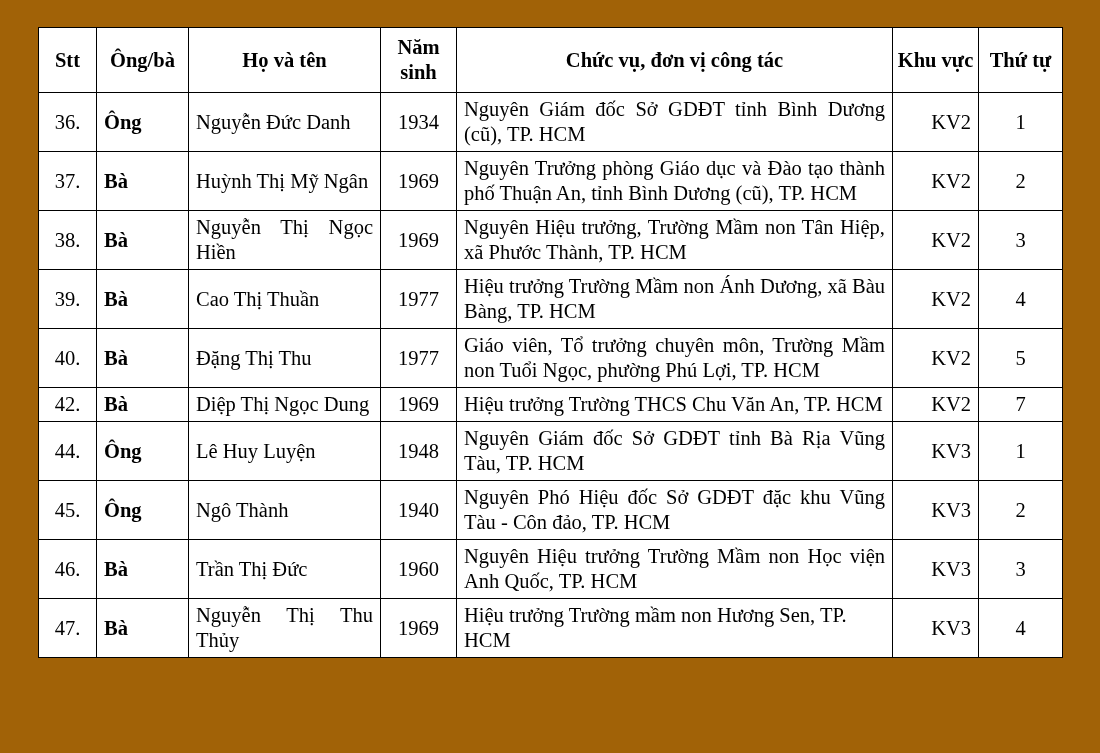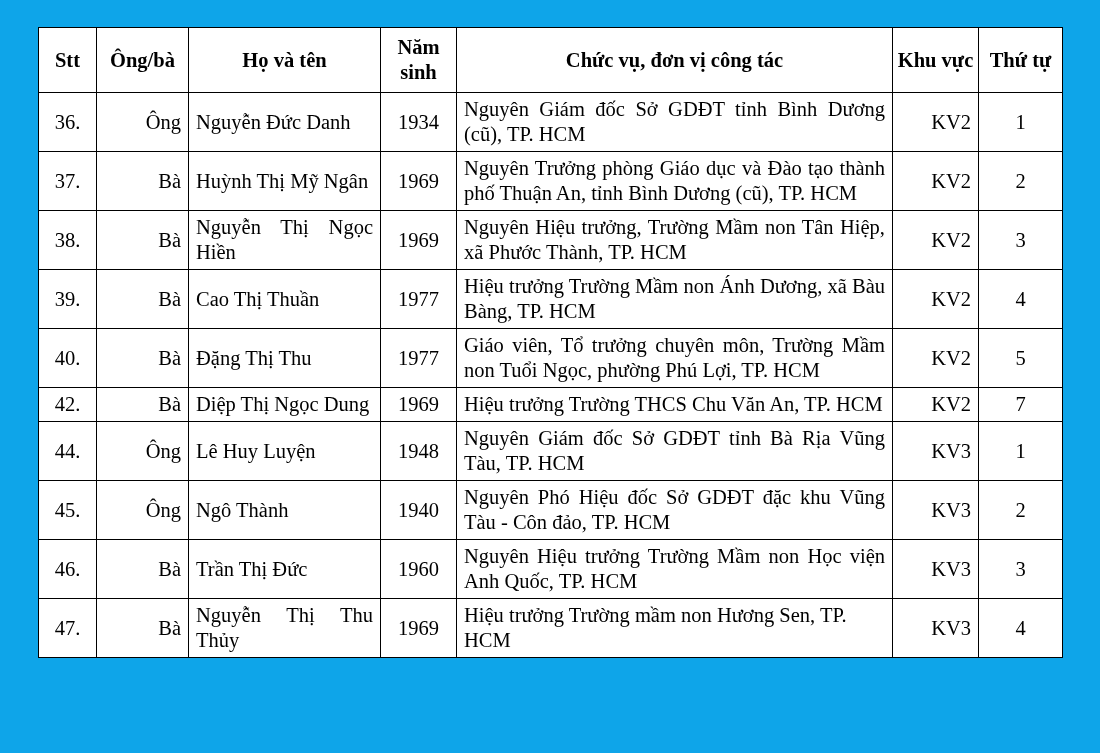--- a/index.html
+++ b/index.html
@@ -13,21 +13,21 @@
     height: 753px;
     font-family: "Liberation Serif", "DejaVu Serif", serif;
     color: #000000;
     overflow: hidden;
   }
 
   .page {
     position: relative;
     width: 1100px;
     height: 753px;
-    background: #0ea5e9;
+    background: #a16207;
     box-sizing: border-box;
   }
 
   .table-wrap {
     position: absolute;
     left: 38px;
     top: 27px;
     width: 1024px;
   }
 
@@ -61,21 +61,21 @@
   col.c-stt      { width: 58px;  }
   col.c-title    { width: 92px;  }
   col.c-name     { width: 192px; }
   col.c-year     { width: 76px;  }
   col.c-pos      { width: 436px; }
   col.c-kv       { width: 86px;  }
   col.c-order    { width: 84px;  }
 
   
   td.stt      { text-align: center; padding-left: 12px; }
-  td.title    { text-align: right; }
+  td.title    { text-align: left; font-weight: bold; }
   td.name     { text-align: center; text-align-last: left; padding-left: 12px; }
   td.name.just{ text-align: justify; text-align-last: left; }
   td.year     { text-align: center; }
   td.pos      { text-align: left; padding-left: 9px; padding-right: 9px; }
   td.pos.just { text-align: justify; text-align-last: left; }
   td.kv       { text-align: right; font-family: Liberation Serif, serif; }
   td.order    { text-align: center; }
 </style>
 </head>
 <body>

